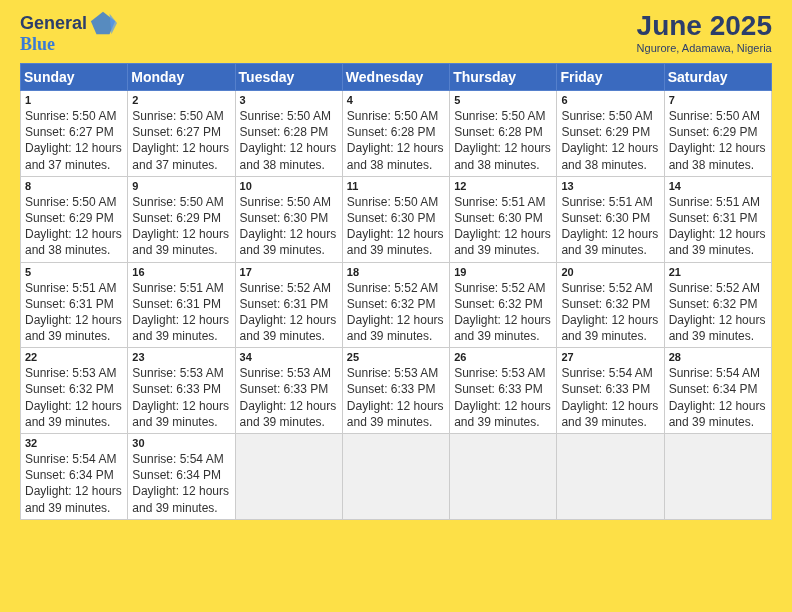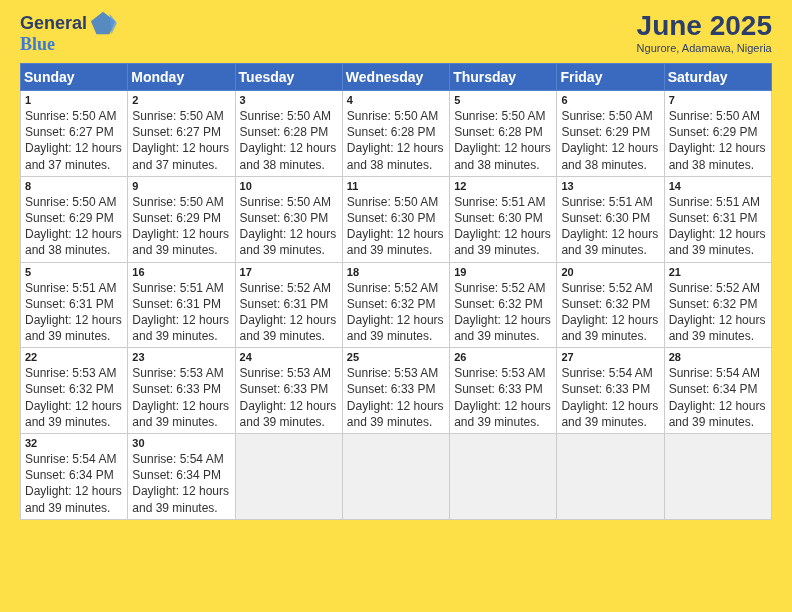--- a/index.html
+++ b/index.html
@@ -222,21 +222,21 @@
         <tr>
           <td>
             <span class="day-num">22</span>
             <div class="cell-text">Sunrise: 5:53 AM<br>Sunset: 6:32 PM<br>Daylight: 12 hours and 39 minutes.</div>
           </td>
           <td>
             <span class="day-num">23</span>
             <div class="cell-text">Sunrise: 5:53 AM<br>Sunset: 6:33 PM<br>Daylight: 12 hours and 39 minutes.</div>
           </td>
           <td>
-            <span class="day-num">24</span>
+            <span class="day-num">34</span>
             <div class="cell-text">Sunrise: 5:53 AM<br>Sunset: 6:33 PM<br>Daylight: 12 hours and 39 minutes.</div>
           </td>
           <td>
             <span class="day-num">25</span>
             <div class="cell-text">Sunrise: 5:53 AM<br>Sunset: 6:33 PM<br>Daylight: 12 hours and 39 minutes.</div>
           </td>
           <td>
             <span class="day-num">26</span>
             <div class="cell-text">Sunrise: 5:53 AM<br>Sunset: 6:33 PM<br>Daylight: 12 hours and 39 minutes.</div>
           </td>

